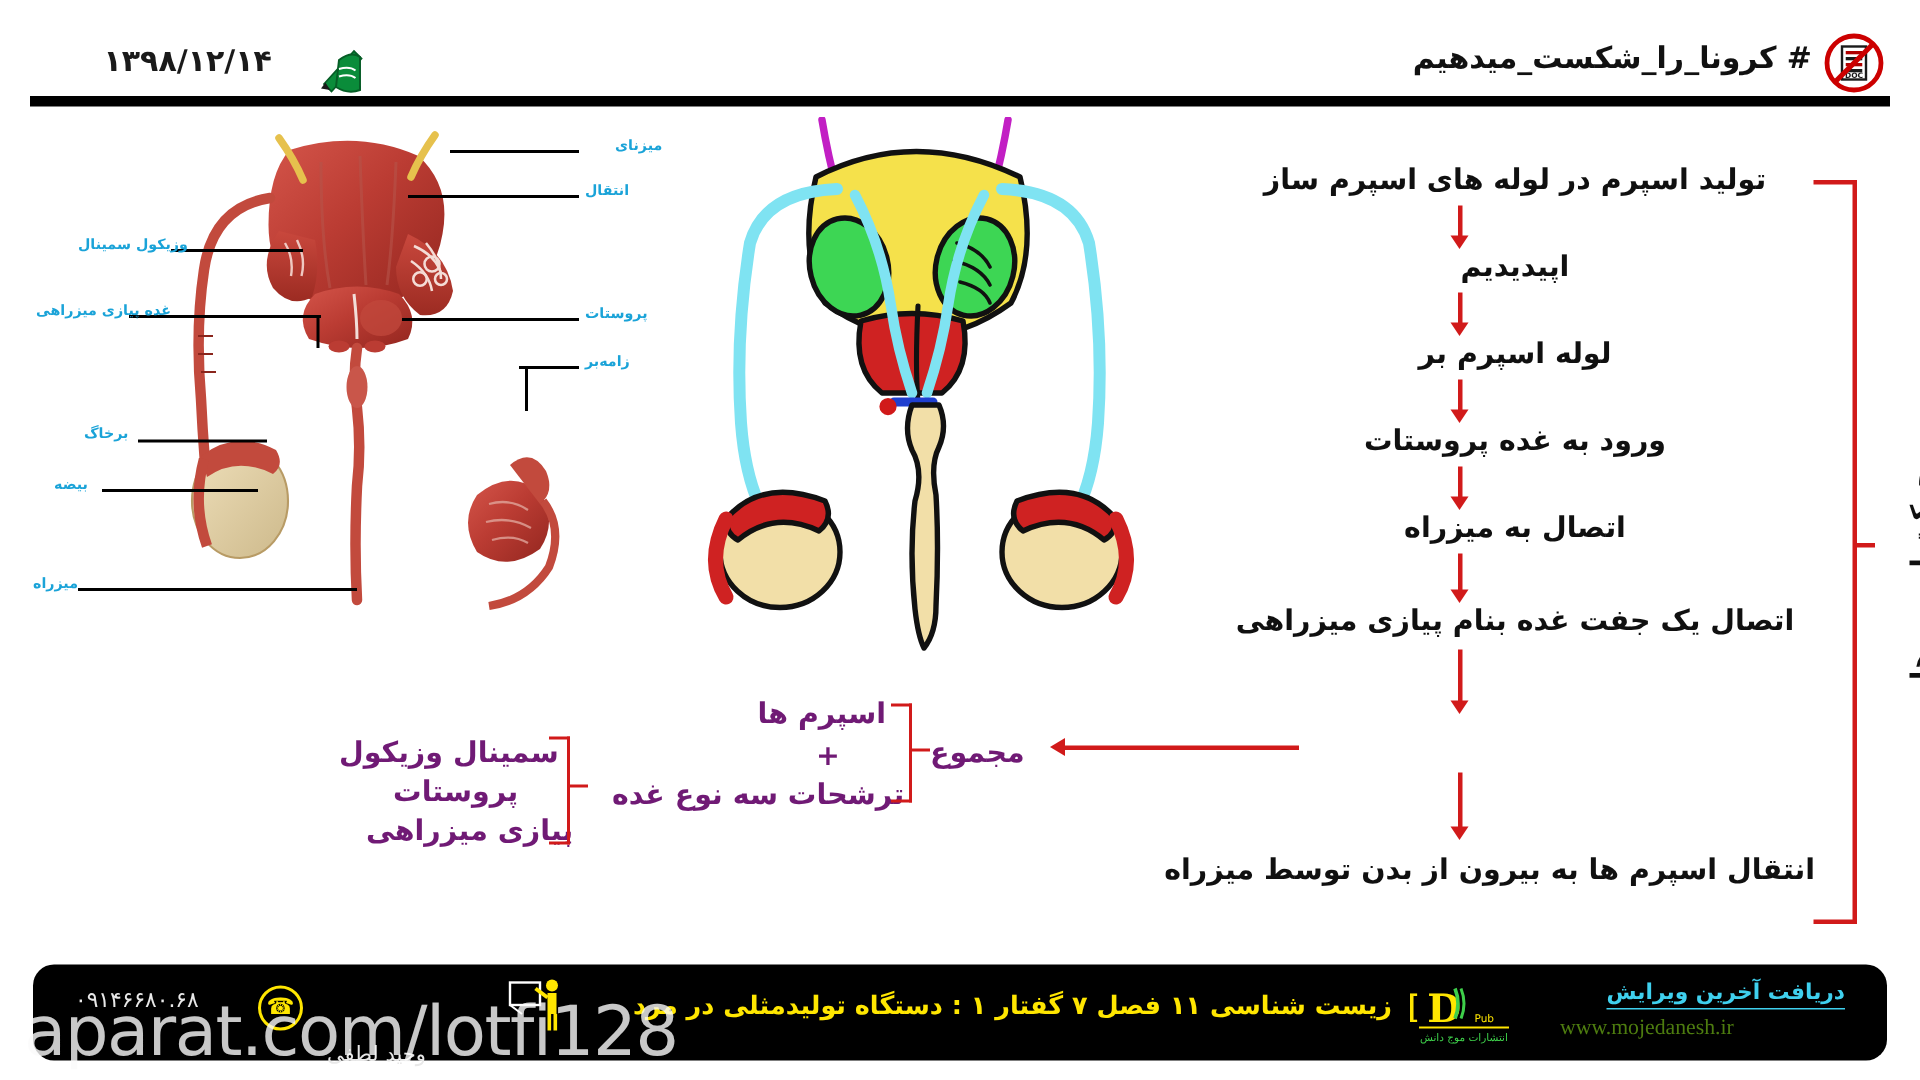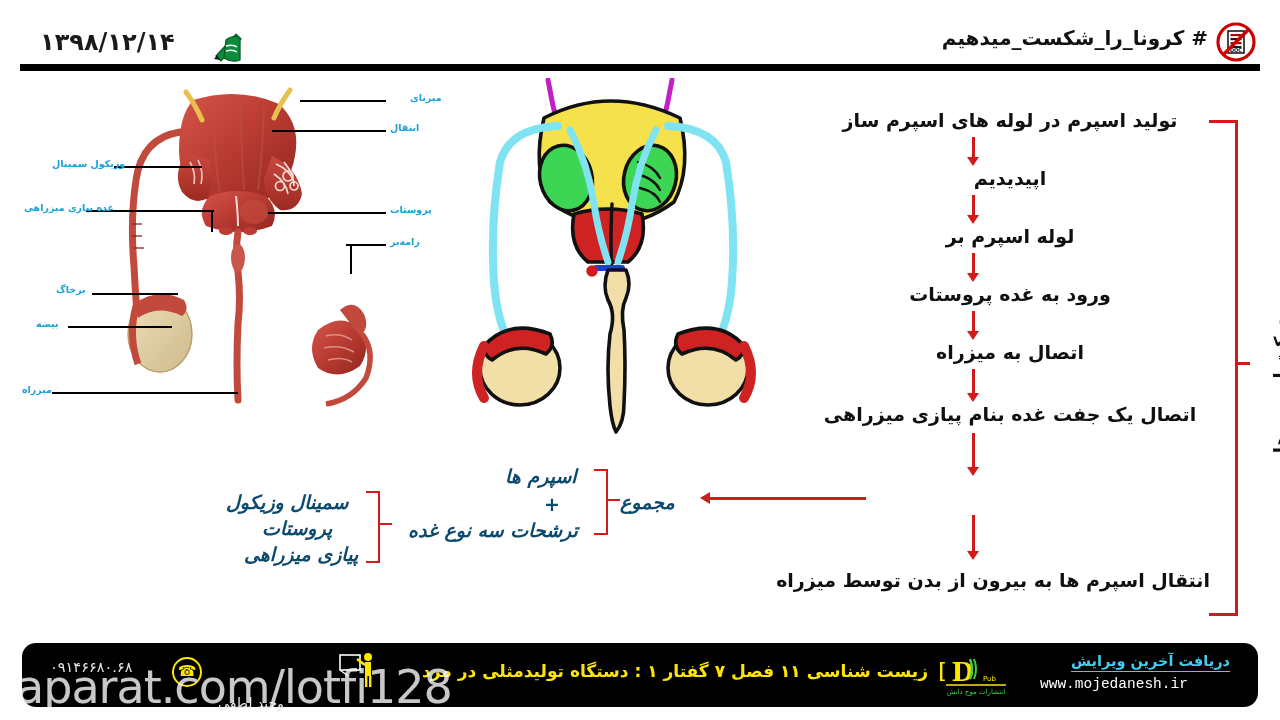--- a/index.html
+++ b/index.html
@@ -18,22 +18,22 @@
   }
 
   
   #header {
     position: absolute;
     left: 0; top: 0;
     width: 1280px; height: 66px;
   }
   #header-date {
     position: absolute;
-    left: 40px; top: 28px;
-    font-size: 24px;
+    left: 69px; top: 28px;
+    font-size: 20px;
     font-weight: 700;
     color: #1a1a1a;
     letter-spacing: 0.5px;
     direction: ltr;
     font-family: "DejaVu Sans", sans-serif;
   }
   #pen-icon {
     position: absolute;
     left: 196px; top: 24px;
     width: 54px; height: 40px;
@@ -138,23 +138,22 @@
     transform: rotate(-90deg);
     transform-origin: right top;
   }
 
   
   #summary { position: absolute; left: 0; top: 455px; width: 800px; height: 160px; }
   .sum-text {
     position: absolute;
     font-size: 19px;
     font-weight: 700;
-    color: #0c4a6e;
-    white-space: nowrap;
-    font-style: italic;
+    color: #701a75;
+    white-space: nowrap;
   }
   .sum-brace {
     position: absolute;
     border: 2.2px solid #d11a1a;
     border-left: none;
   }
   .sum-tick { position: absolute; height: 2.2px; background: #d11a1a; }
 
   #total-arrow { position: absolute; left: 706px; top: 497px; width: 160px; height: 3px; background: #d11a1a; }
   #total-arrow-head {
@@ -213,22 +212,22 @@
   #site-link {
     position: absolute;
     right: 28px; top: 8px;
     width: 190px;
   }
   #site-label {
     font-size: 14.5px; font-weight: 700; color: #3fd0ee;
     border-bottom: 1.5px solid #3fd0ee; padding-bottom: 2px; display: inline-block;
   }
   #site-url {
-    font-size: 14.5px; color: #ffffff; direction: ltr; margin-top: 4px;
-    font-family: Liberation Mono, monospace;
+    font-size: 14.5px; color: #4d7c0f; direction: ltr; margin-top: 4px;
+    font-family: Liberation Serif, serif;
   }
   #md-logo { position: absolute; right: 232px; top: 8px; width: 86px; height: 46px; }
 
   
   #watermark {
     position: absolute;
     left: 16px; top: 660px;
     font-size: 46px;
     color: rgba(250,250,250,0.80);
     direction: ltr;

